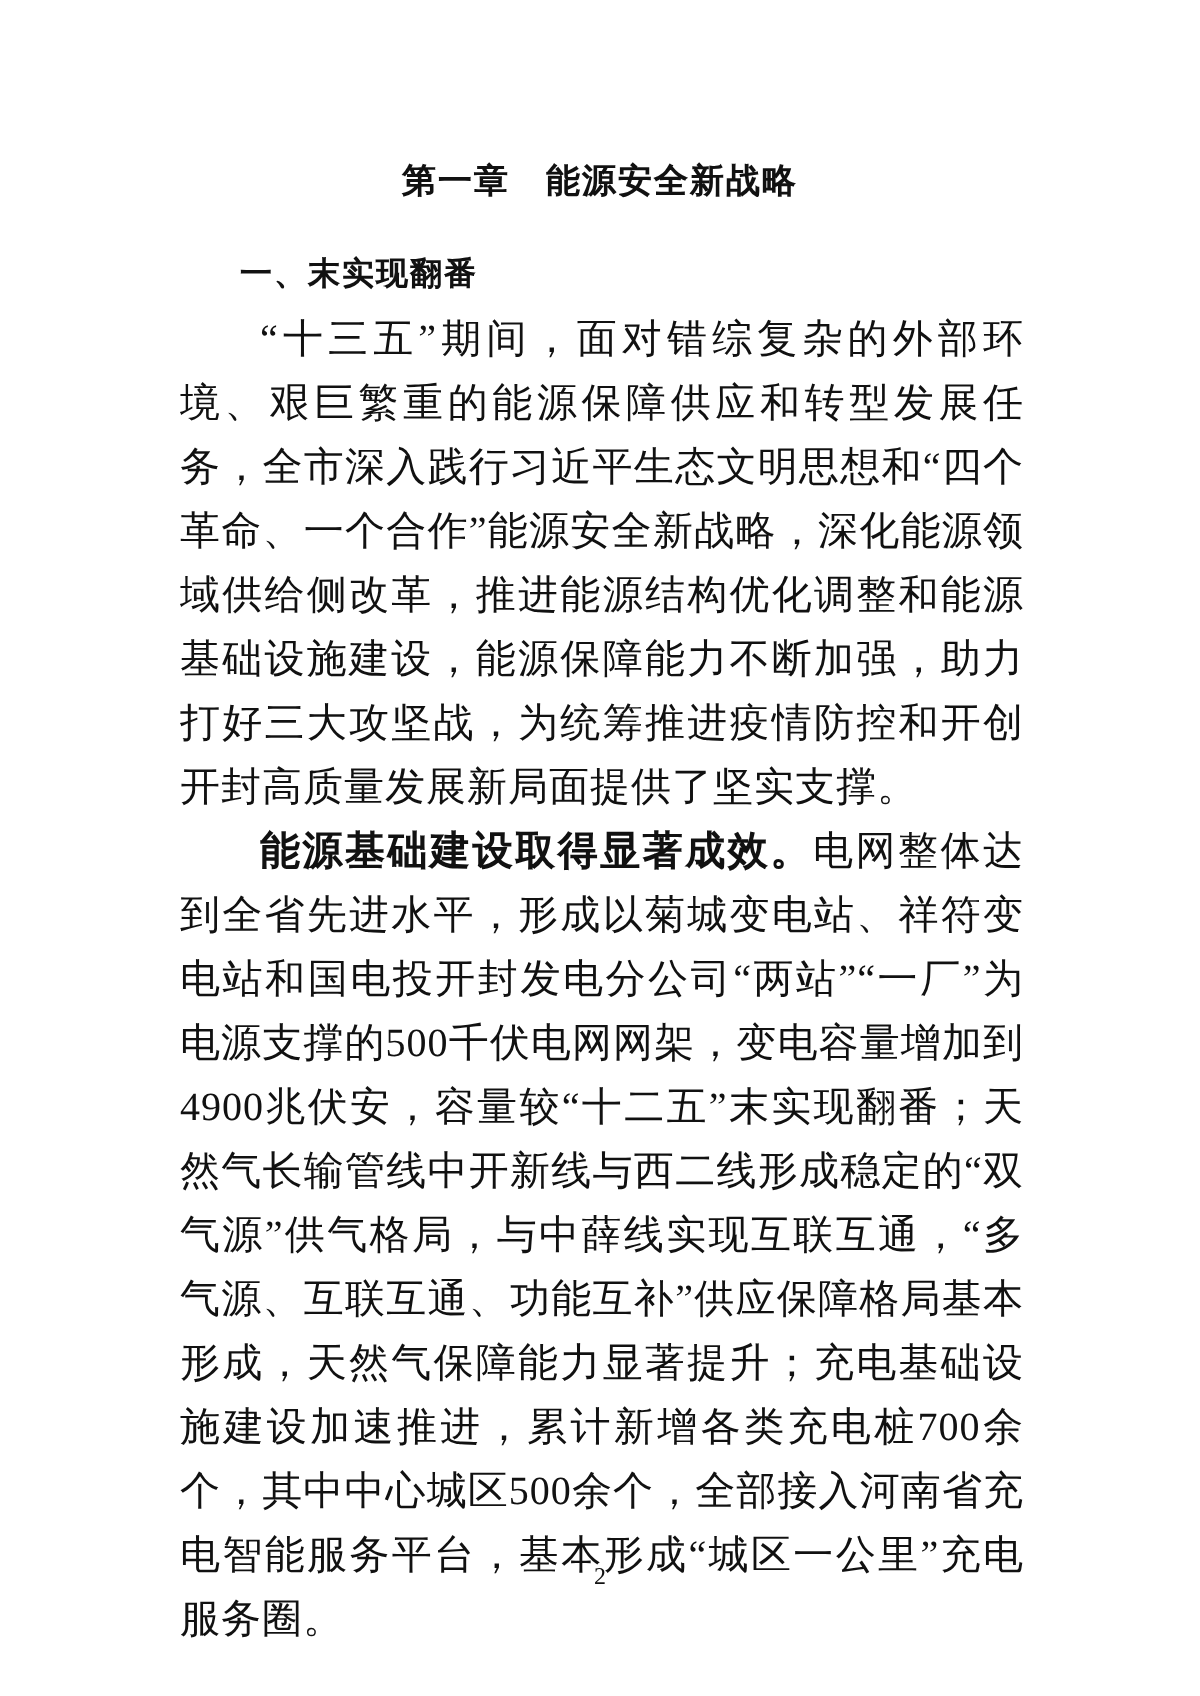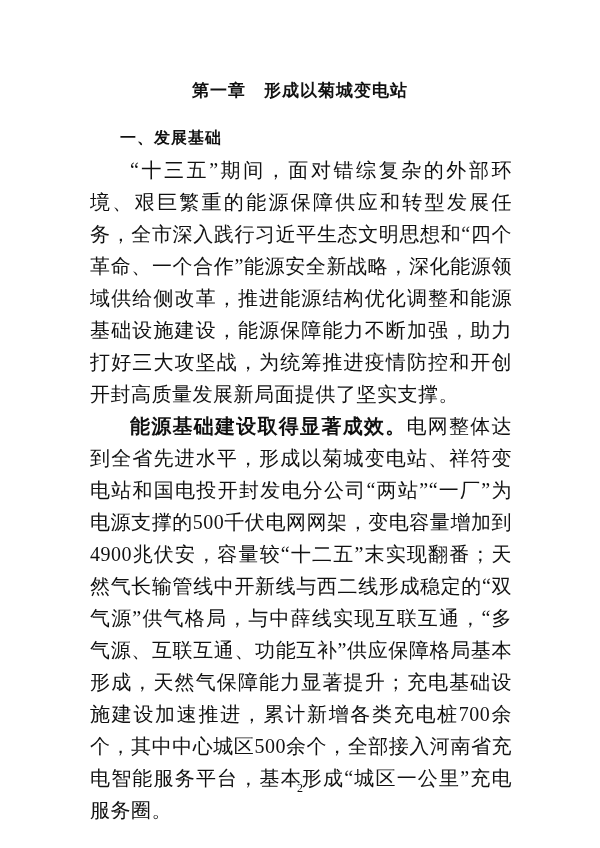--- a/index.html
+++ b/index.html
@@ -61,24 +61,24 @@
     right: 0;
     text-align: center;
     font-size: 12px;
     font-family: "Liberation Serif", "DejaVu Serif", serif;
   }
 </style>
 </head>
 <body>
 
 <div class="page">
-  <h1 class="chapter-title">第一章　形成以菊城变电站</h1>
+  <h1 class="chapter-title">第一章　能源安全新战略</h1>
 
   <div class="content">
-    <h2 class="section-heading">一、发展基础</h2>
+    <h2 class="section-heading">一、末实现翻番</h2>
 
     <div class="paragraphs" id="paragraphs">
         <p><span>“十三五”期间，面对错综复杂的外部环境、艰巨繁重的能源保障供应和转型发展任务，全市深入践行习近平生态文明思想和“四个革命、一个合作”能源安全新战略，深化能源领域供给侧改革，推进能源结构优化调整和能源基础设施建设，能源保障能力不断加强，助力打好三大攻坚战，为统筹推进疫情防控和开创开封高质量发展新局面提供了坚实支撑。</span></p>
         <p><span class="lead">能源基础建设取得显著成效。</span><span>电网整体达到全省先进水平，形成以菊城变电站、祥符变电站和国电投开封发电分公司“两站”“一厂”为电源支撑的500千伏电网网架，变电容量增加到4900兆伏安，容量较“十二五”末实现翻番；天然气长输管线中开新线与西二线形成稳定的“双气源”供气格局，与中薛线实现互联互通，“多气源、互联互通、功能互补”供应保障格局基本形成，天然气保障能力显著提升；充电基础设施建设加速推进，累计新增各类充电桩700余个，其中中心城区500余个，全部接入河南省充电智能服务平台，基本形成“城区一公里”充电服务圈。</span></p>
       </div>
   </div>
 
   <div class="page-number">2</div>
 </div>
 

